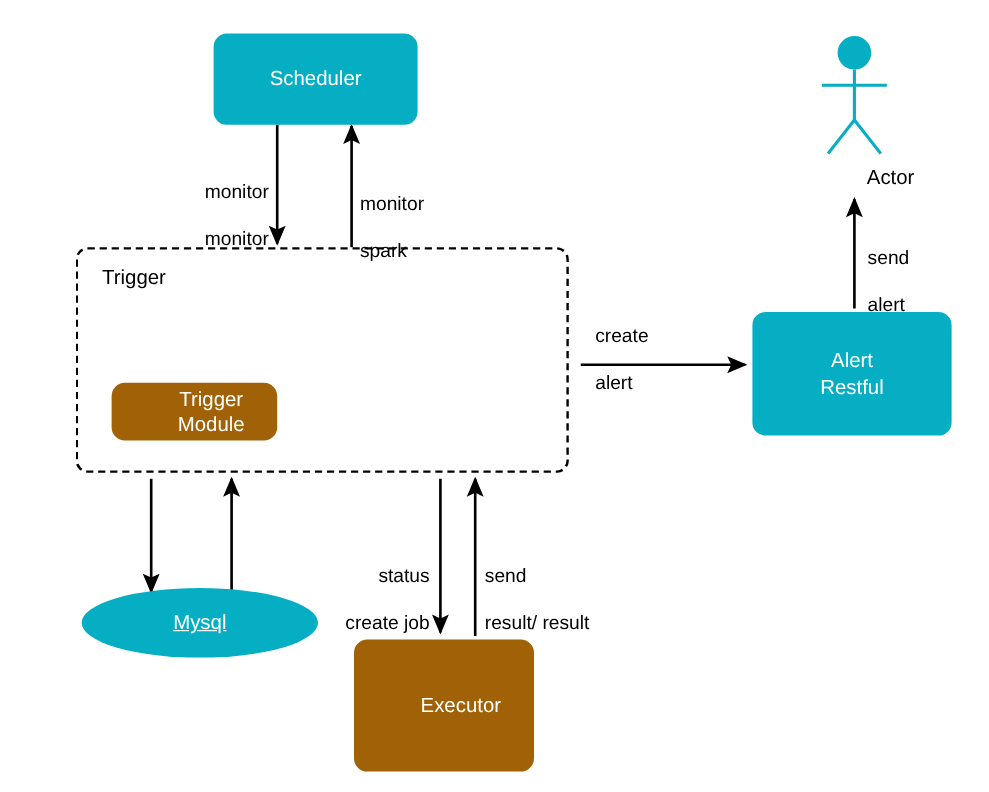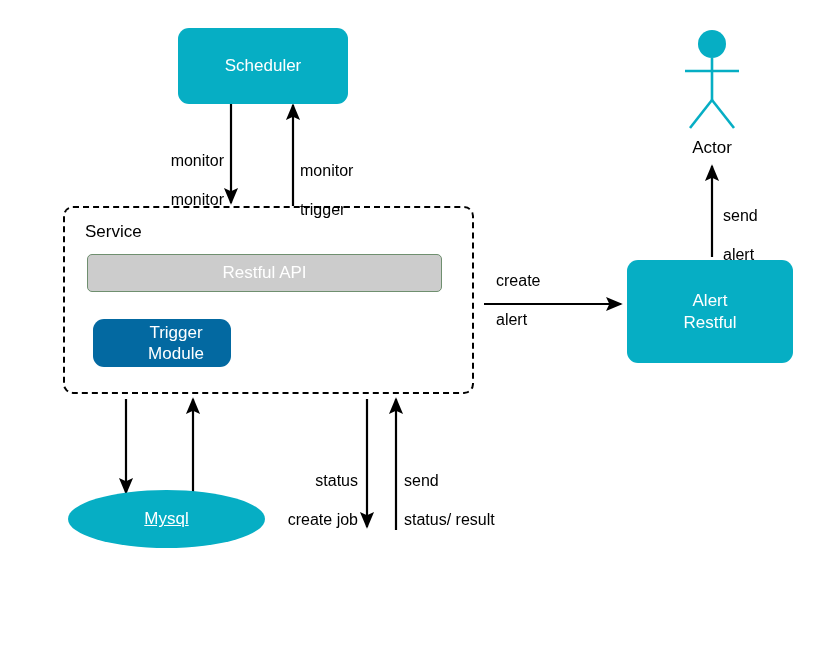--- a/index.html
+++ b/index.html
@@ -33,21 +33,21 @@
     color: #ffffff;
     font-size: 17px;
     line-height: 1.25;
     box-sizing: border-box;
   }
   .node-teal {
     background: #06AEC4;
     border-radius: 11px;
   }
   .node-green {
-    background: #0369a1;
+    background: #a16207;
     border-radius: 11px;
     padding-left: 28px;
   }
   .node-ellipse {
     background: #06AEC4;
     border-radius: 50%;
   }
   .node-gray {
     background: #cccccc;
     border: 1px solid #6f8f6f;
@@ -122,66 +122,66 @@
       <line x1="712" y1="100" x2="734" y2="128" stroke="#06AEC4" stroke-width="2.6"></line>
     </g>
   </svg>
 
   <div class="node node-teal" style="left:178px; top:28px; width:170px; height:76px;">
     <span>Scheduler</span>
   </div>
 
   <div class="dashed-group" style="left:63px; top:206px; width:411px; height:188px;"></div>
 
-  <div class="group-title" style="left:85px; top:222px;">Service</div>
+  <div class="group-title" style="left:85px; top:222px;">Trigger</div>
 
-  <div class="node node-gray" style="left:87px; top:254px; width:355px; height:38px;">
-    <span>Restful API</span>
-  </div>
 
   <div class="node node-green module-label" style="left:93px; top:319px; width:138px; height:48px;">
     <span>Trigger Module</span>
   </div>
 
 
   <div class="node node-teal" style="left:627px; top:260px; width:166px; height:103px; flex-direction:column;">
     <span>Alert</span>
     <span>Restful</span>
   </div>
 
-  <div class="actor-label" style="left:662px; top:138px; width:100px;">Actor</div>
+  <div class="actor-label" style="left:662px; top:138px; width:100px;text-align:right;">Actor</div>
 
   <div class="node node-ellipse" style="left:68px; top:490px; width:197px; height:58px;text-decoration:underline;">
     <span>Mysql</span>
   </div>
 
+  <div class="node node-green" style="left:295px; top:533px; width:150px; height:110px;">
+    <span>Executor</span>
+  </div>
 
   <div class="edge-label left-align" style="left:130px; top:131px; width:94px;">
     <div>monitor</div>
     <div>monitor</div>
   </div>
 
   <div class="edge-label right-align" style="left:300px; top:141px; width:110px;">
     <div>monitor</div>
-    <div>trigger</div>
+    <div>spark</div>
   </div>
 
   <div class="edge-label" style="left:496px; top:251px; width:92px;">
     <div>create</div>
     <div>alert</div>
   </div>
 
   <div class="edge-label right-align" style="left:723px; top:186px; width:80px;">
     <div>send</div>
     <div>alert</div>
   </div>
 
   <div class="edge-label left-align" style="left:262px; top:451px; width:96px;">
     <div>status</div>
     <div>create job</div>
   </div>
 
   <div class="edge-label right-align" style="left:404px; top:451px; width:140px;">
     <div>send</div>
-    <div>status/ result</div>
+    <div>result/ result</div>
   </div>
 
 </div>
 
 </body></html>

